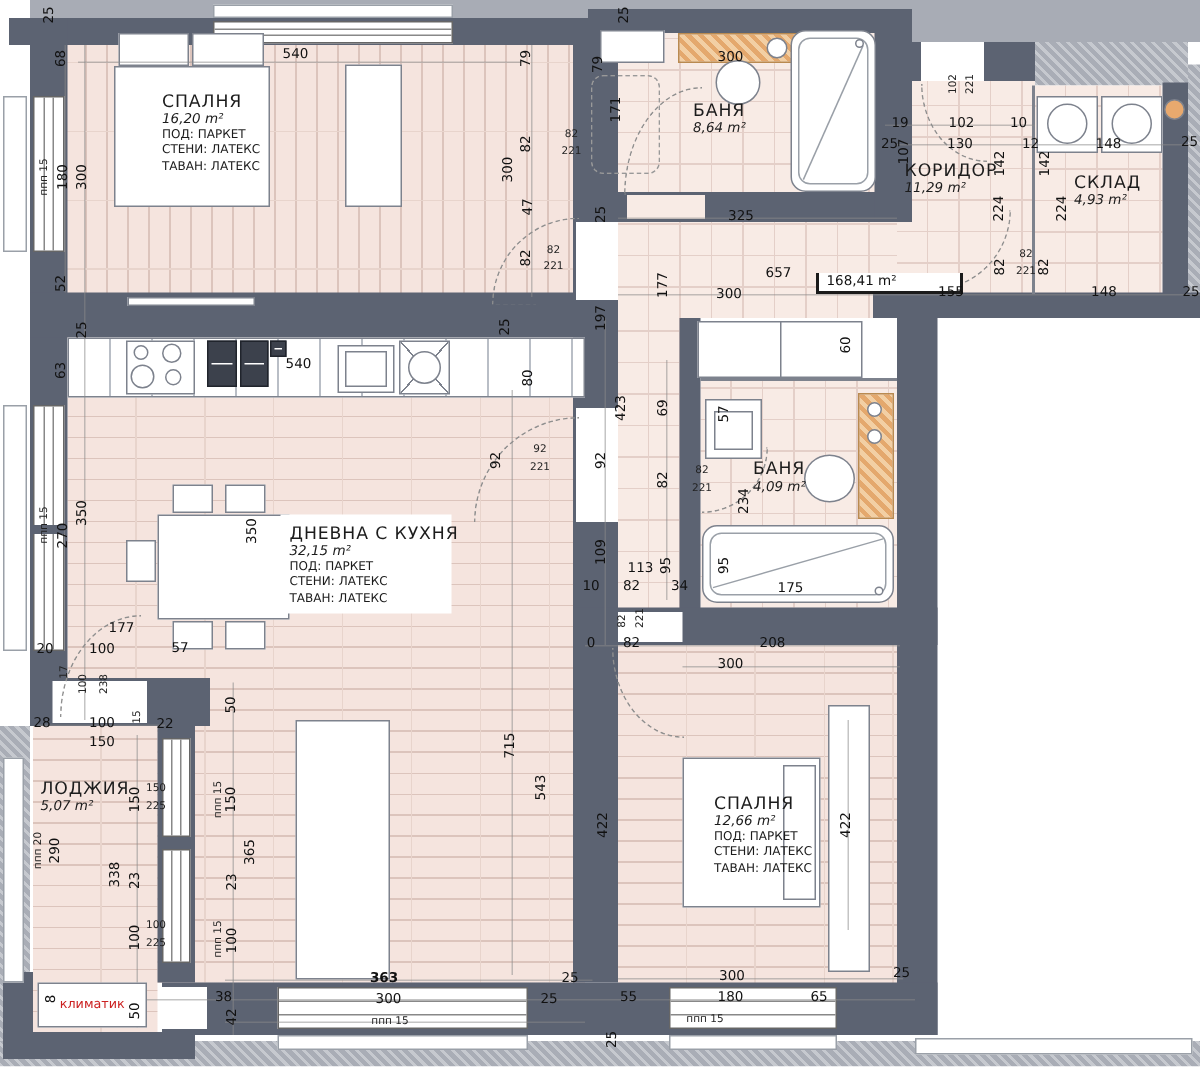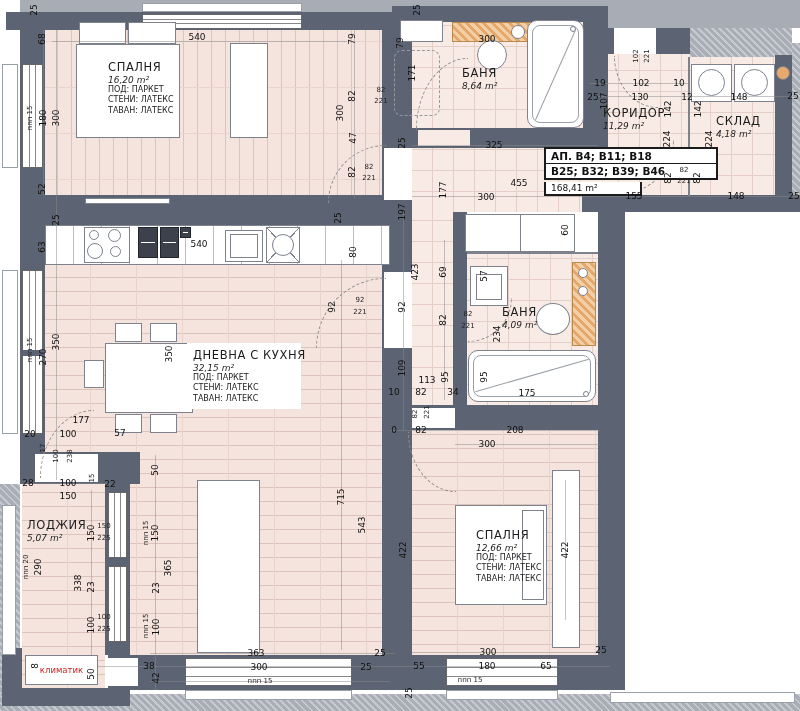--- a/index.html
+++ b/index.html
@@ -219,24 +219,20 @@
   <div class="hl" style="left:412px;top:652px;width:190px;height:1px"></div>
   <div class="hl" style="left:30px;top:666px;width:580px;height:1px"></div>
   <div class="hl" style="left:150px;top:653px;width:245px;height:1px"></div>
   <div class="hl" style="left:150px;top:681px;width:240px;height:1px"></div>
   <div class="hl" style="left:341px;top:260px;width:1px;height:390px"></div>
   <div class="hl" style="left:91px;top:490px;width:1px;height:195px"></div>
   <div class="hl" style="left:155px;top:455px;width:1px;height:235px"></div>
   <div class="hl" style="left:25px;top:483px;width:85px;height:1px"></div>
   <div class="hl" style="left:565px;top:480px;width:1px;height:140px"></div>
 
-  <div class="infobox" style="left:544px;top:147px;width:174px">
-    <div class="ib-row">АП. В4; В11; В18</div>
-    <div class="ib-row">В25; В32; В39; В46</div>
-  </div>
   <div class="ib-area" style="left:544px;top:182px;width:98px">168,41 m²</div>
 
   <div>
 
   <div class="room" style="left: 108px; top: 60px; width: 92px;">
         <div class="r-name">СПАЛНЯ</div>
         <div class="r-area">16,20 m²</div>
         <div class="r-l">ПОД: ПАРКЕТ</div>
         <div class="r-l">СТЕНИ: ЛАТЕКС</div>
         <div class="r-l">ТАВАН: ЛАТЕКС</div>
@@ -246,21 +242,21 @@
         <div class="r-area">8,64 m²</div>
 
       </div>
       <div class="room" style="left: 603px; top: 106px; width: 80px;">
         <div class="r-name">КОРИДОР</div>
         <div class="r-area">11,29 m²</div>
 
       </div>
       <div class="room" style="left: 716px; top: 114px; width: 72px;">
         <div class="r-name">СКЛАД</div>
-        <div class="r-area">4,18 m²</div>
+        <div class="r-area">4,93 m²</div>
 
       </div>
       <div class="room bg" style="left: 188px; top: 344px; width: 112px;">
         <div class="r-name">ДНЕВНА С КУХНЯ</div>
         <div class="r-area">32,15 m²</div>
         <div class="r-l">ПОД: ПАРКЕТ</div>
         <div class="r-l">СТЕНИ: ЛАТЕКС</div>
         <div class="r-l">ТАВАН: ЛАТЕКС</div>
       </div>
       <div class="room" style="left: 502px; top: 305px; width: 60px;">
@@ -321,21 +317,21 @@
       <span class="dim v" style="left: 698px; top: 109px;">142</span>
       <span class="dim v" style="left: 709px; top: 139px;">224</span>
       <span class="dim v" style="left: 697px; top: 178px;">82</span>
       <span class="dim s" style="left: 684px; top: 170px;">82</span>
       <span class="dim s" style="left: 684px; top: 181px;">221</span>
       <span class="dim" style="left: 634px; top: 196px;">155</span>
       <span class="dim" style="left: 736px; top: 196px;">148</span>
       <span class="dim" style="left: 794px; top: 196px;">25</span>
       <span class="dim v" style="left: 565px; top: 230px;">60</span>
       <span class="dim" style="left: 494px; top: 145px;">325</span>
-      <span class="dim" style="left: 519px; top: 183px;">455</span>
+      <span class="dim" style="left: 519px; top: 183px;">657</span>
       <span class="dim" style="left: 486px; top: 197px;">300</span>
       <span class="dim v" style="left: 443px; top: 190px;">177</span>
       <span class="dim v" style="left: 402px; top: 143px;">25</span>
       <span class="dim v" style="left: 402px; top: 212px;">197</span>
       <span class="dim v" style="left: 415px; top: 272px;">423</span>
       <span class="dim v" style="left: 443px; top: 272px;">69</span>
       <span class="dim v" style="left: 402px; top: 307px;">92</span>
       <span class="dim v" style="left: 443px; top: 320px;">82</span>
       <span class="dim v" style="left: 402px; top: 368px;">109</span>
       <span class="dim" style="left: 427px; top: 380px;">113</span>
@@ -378,21 +374,21 @@
       <span class="dim v" style="left: 43px; top: 357px;">270</span>
       <span class="dim v" style="left: 56px; top: 342px;">350</span>
       <span class="dim v" style="left: 169px; top: 354px;">350</span>
       <span class="dim" style="left: 81px; top: 420px;">177</span>
       <span class="dim" style="left: 30px; top: 434px;">20</span>
       <span class="dim" style="left: 68px; top: 434px;">100</span>
       <span class="dim" style="left: 120px; top: 433px;">57</span>
       <span class="dim v s" style="left: 43px; top: 448px;">17</span>
       <span class="dim v s" style="left: 56px; top: 456px;">100</span>
       <span class="dim v s" style="left: 70px; top: 456px;">238</span>
-      <span class="dim" style="left: 256px; top: 653px;">363</span>
+      <span class="dim" style="left: 256px; top: 653px; font-weight: bold;">363</span>
       <span class="dim" style="left: 259px; top: 667px;">300</span>
       <span class="dim s" style="left: 260px; top: 681px;">ппп 15</span>
       <span class="dim v" style="left: 341px; top: 497px;">715</span>
       <span class="dim v" style="left: 362px; top: 525px;">543</span>
       <span class="dim" style="left: 28px; top: 483px;">28</span>
       <span class="dim" style="left: 68px; top: 483px;">100</span>
       <span class="dim v s" style="left: 92px; top: 478px;">15</span>
       <span class="dim" style="left: 110px; top: 484px;">22</span>
       <span class="dim" style="left: 68px; top: 496px;">150</span>
       <span class="dim v" style="left: 91px; top: 533px;">150</span>

